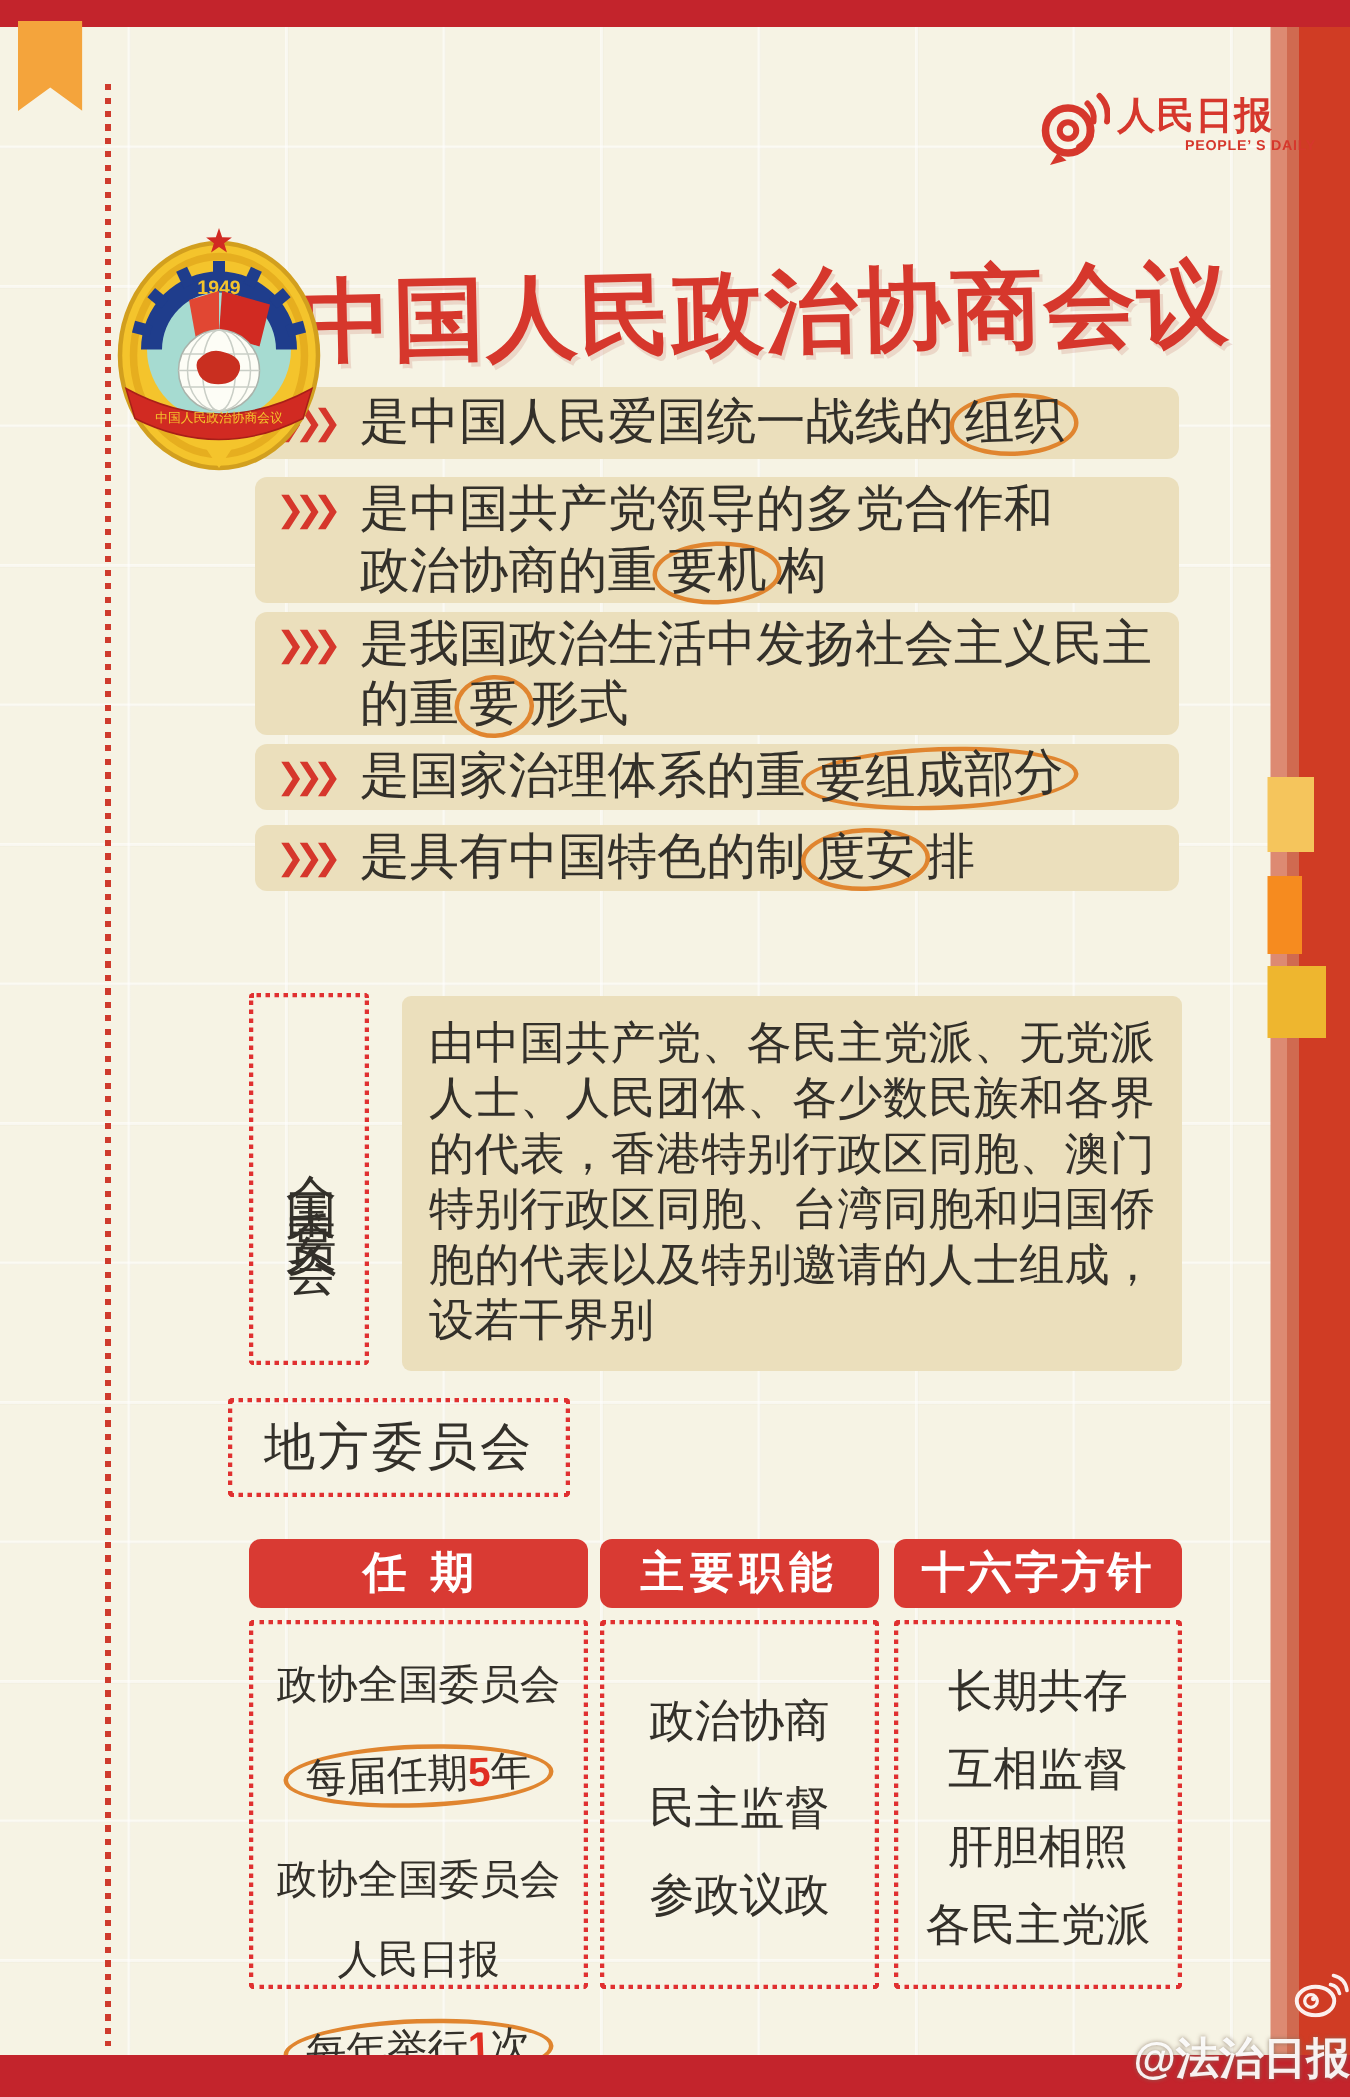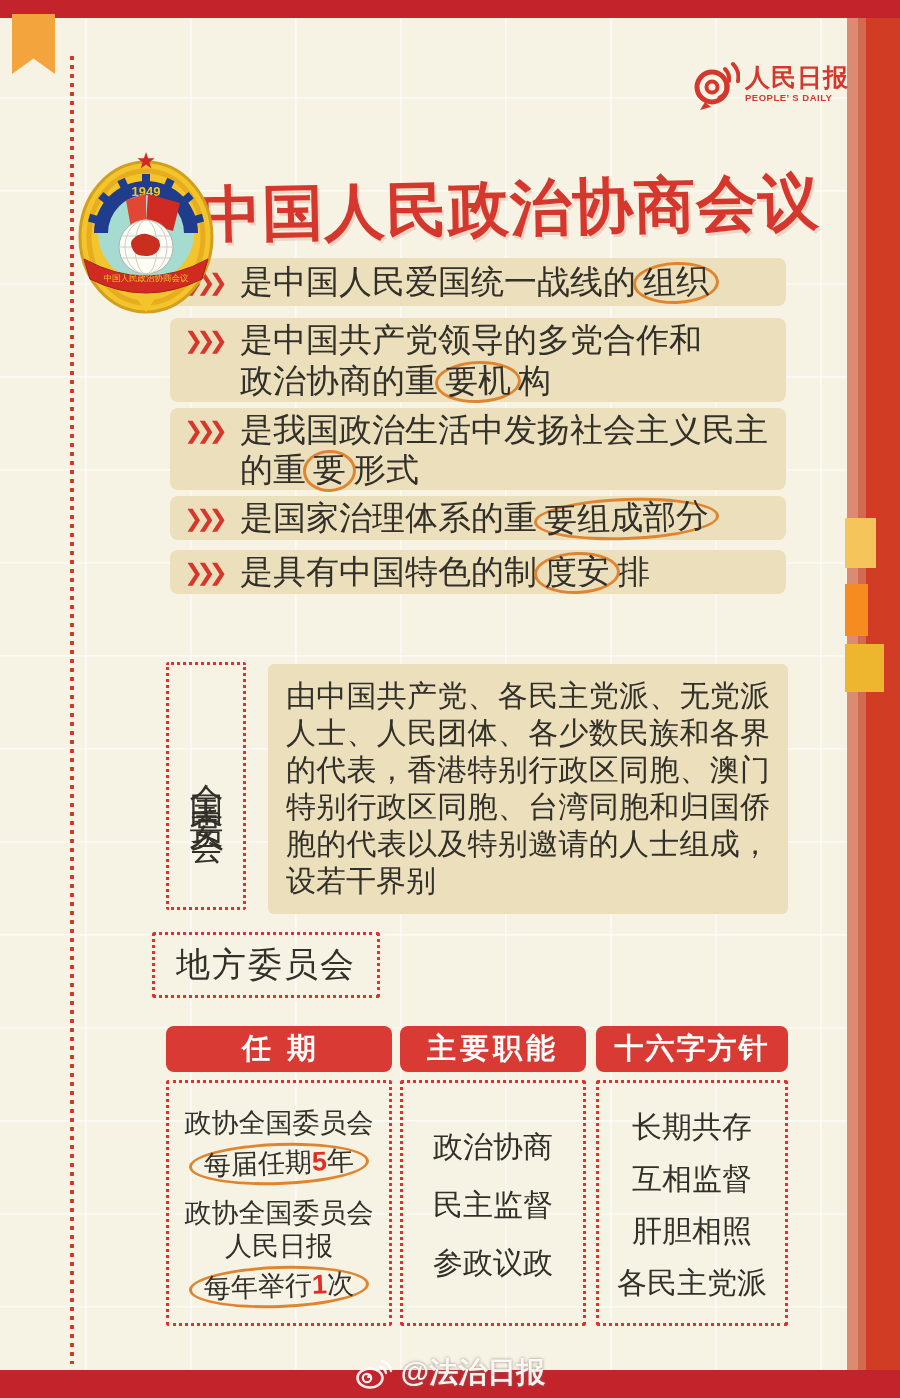--- a/index.html
+++ b/index.html
@@ -25,21 +25,21 @@
   .sq2{right:32px;top:584px;width:23px;height:52px;background:#f68b1f;}
   .sq3{right:16px;top:644px;width:39px;height:48px;background:#eeb62f;}
   .bookmark{left:12px;top:14px;width:43px;height:60px;background:#f4a43c;z-index:5;
     clip-path:polygon(0 0,100% 0,100% 100%,50% 74%,0 100%);}
   .dotted-line{left:70px;top:56px;width:4px;height:1308px;
     background:repeating-linear-gradient(180deg,#cf3b2d 0 4px,transparent 4px 9px);}
   
   .masthead{left:692px;top:58px;display:flex;align-items:center;gap:5px;z-index:6;}
   .brand-col{display:flex;flex-direction:column;line-height:1;}
   .brand-cn{font-family:"Liberation Sans",sans-serif;font-weight:900;font-size:25px;color:#d6372c;letter-spacing:1px;}
-  .brand-en{font-family:"Liberation Sans",sans-serif;font-weight:bold;font-size:9.5px;color:#d6372c;margin-top:3px;letter-spacing:.5px;}
+  .brand-en{font-family:"Liberation Sans",sans-serif;font-weight:bold;font-size:9.5px;color:#d6372c;margin-top:3px;letter-spacing:.5px;margin-left:45px;}
   
   .title{left:200px;top:168px;width:644px;font-size:61px;font-weight:900;color:#d6372c;
     font-family:"Liberation Sans","DejaVu Sans",sans-serif;letter-spacing:1px;white-space:nowrap;
     transform:rotate(-1.2deg);text-shadow:2px 3px 0 rgba(170,50,35,.14);z-index:2;}
   .emblem{left:76px;top:140px;width:140px;height:174px;z-index:3;}
   
   .bullet{position:absolute;left:170px;width:616px;background:#ebdfbc;border-radius:8px;
     font-size:33px;display:flex;align-items:flex-start;box-sizing:border-box;z-index:1;}
   .chev{color:#d6372c;font-weight:bold;font-size:23px;letter-spacing:-7px;
     font-family:"DejaVu Sans",sans-serif;width:56px;flex:none;padding-left:14px;}
@@ -64,32 +64,32 @@
   .local-text{left:420px;top:930px;font-size:30px;line-height:36px;}
   
   .col-header{top:1026px;height:46px;background:#d93a33;border-radius:8px;color:#fff;
     font-family:"Liberation Sans",sans-serif;font-weight:bold;font-size:29px;letter-spacing:4px;
     display:flex;align-items:center;justify-content:center;box-sizing:border-box;}
   .ch1{left:166px;width:226px;letter-spacing:16px;text-indent:16px;}
   .ch2{left:400px;width:186px;}
   .ch3{left:596px;width:192px;letter-spacing:2px;}
   .col-box{top:1080px;height:246px;border:3px dotted #e03030;border-radius:3px;box-sizing:border-box;
     display:flex;flex-direction:column;align-items:center;}
-  .cb1{left:166px;width:226px;font-size:27px;}
+  .cb1{left:166px;width:226px;font-size:27px;gap:20px;}
   .cb2{left:400px;width:186px;font-size:30px;padding-top:44px;gap:17px;}
   .cb3{left:596px;width:192px;font-size:30px;padding-top:24px;gap:11px;}
   .cb1 .row{line-height:1.25;}
   .cb1 .r1{margin-top:24px;}
   .cb1 .r3{margin-top:12px;}
   .ellipse{border:3px solid #e0852f;border-radius:50%;padding:1px 12px;transform:rotate(-2deg);margin-top:2px;}
   .num{color:#e02e22;font-family:"Liberation Sans",sans-serif;font-weight:bold;}
   
-  .watermark{left:0;right:0;bottom:5px;display:flex;justify-content:center;align-items:center;gap:8px;
+  .watermark{left:0;right:0;bottom:5px;display:flex;justify-content:center;align-items:flex-end;gap:8px;
     color:rgba(255,255,255,.92);font-size:29px;font-weight:bold;font-family:"Liberation Sans",sans-serif;
-    text-shadow:0 0 3px rgba(130,112,95,.85);z-index:6;}
+    text-shadow:0 0 3px rgba(130,112,95,.85);z-index:6;flex-direction:column;}
 </style>
 </head>
 <body>
 
 <div class="poster">
 
   <div class="abs top-bar"></div>
   <div class="abs right-strip"></div>
   <div class="sq sq1"></div>
   <div class="sq sq2"></div>

